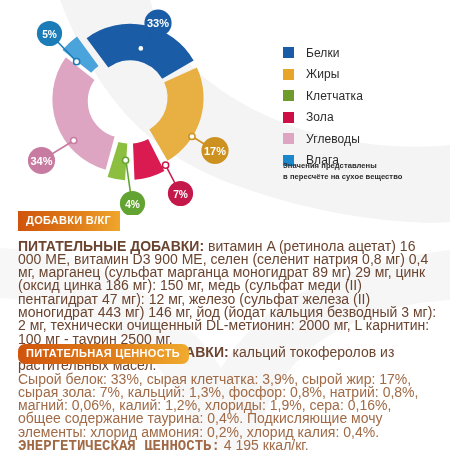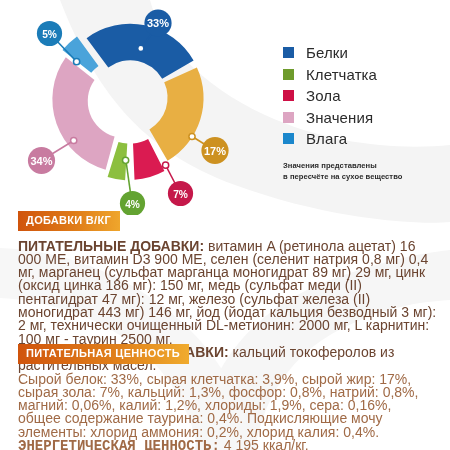--- a/index.html
+++ b/index.html
@@ -17,33 +17,33 @@
   .wm svg{display:block;}
 
   
   .chart-area{position:absolute;left:0;top:0;width:270px;height:215px;z-index:2;}
   .chart-area svg{display:block;}
 
   
   .legend{position:absolute;left:283px;top:42px;z-index:3;}
   .legend-row{display:flex;align-items:center;height:21.5px;}
   .legend-swatch{width:11px;height:11px;flex:0 0 11px;margin-right:12px;}
-  .legend-label{font-size:15px;color:#2b2b2b;letter-spacing:.1px;line-height:1;}
+  .legend-label{font-size:12px;color:#2b2b2b;letter-spacing:.1px;line-height:1;}
   .legend-note{position:absolute;left:283px;top:160px;z-index:3;
     font-size:7.6px;font-weight:bold;color:#2b2b2b;line-height:1.45;letter-spacing:.05px;}
 
   
   .badge{
     display:inline-block;
     color:#fff;font-weight:bold;font-size:11px;letter-spacing:.3px;
     padding:4px 9px 4px 8px;
     background:linear-gradient(90deg,#d0540c 0%,#df7b17 55%,#efa62c 100%);
     line-height:1.05;
   }
-  .badge.b2{background:linear-gradient(90deg,#d0540c 0%,#e1821b 60%,#f0ab2e 100%);}
+  .badge.b2{background:linear-gradient(90deg,#d0540c 0%,#e1821b 60%,#f0ab2e 100%);border-radius:7px;}
 
   .sec{position:absolute;z-index:3;}
   #sec-additives{left:18px;top:210px;width:420px;}
   #sec-nutrition{left:18px;top:343px;width:420px;}
 
   .body-text{
     margin-top:9px;
     font-size:14px;
     line-height:13.3px;
     color:#6b4430;
@@ -137,30 +137,34 @@
       </g>
     </svg>
   </div>
 
   <div class="legend">
     <div class="legend-row">
       <span class="legend-swatch" style="background:#1a5ca5"></span>
       <span class="legend-label">Белки</span>
     </div>
     <div class="legend-row">
+      <span class="legend-swatch" style="background:#e8a52b"></span>
+      <span class="legend-label">Жиры</span>
+    </div>
+    <div class="legend-row">
       <span class="legend-swatch" style="background:#6e9b2c"></span>
       <span class="legend-label">Клетчатка</span>
     </div>
     <div class="legend-row">
       <span class="legend-swatch" style="background:#ce0f45"></span>
       <span class="legend-label">Зола</span>
     </div>
     <div class="legend-row">
       <span class="legend-swatch" style="background:#dda5c2"></span>
-      <span class="legend-label">Значения</span>
+      <span class="legend-label">Углеводы</span>
     </div>
     <div class="legend-row">
       <span class="legend-swatch" style="background:#1b87cc"></span>
       <span class="legend-label">Влага</span>
     </div>
   </div>
 
   <div class="legend-note">
     <div>Значения представлены</div>
     <div>в пересчёте на сухое вещество</div>

